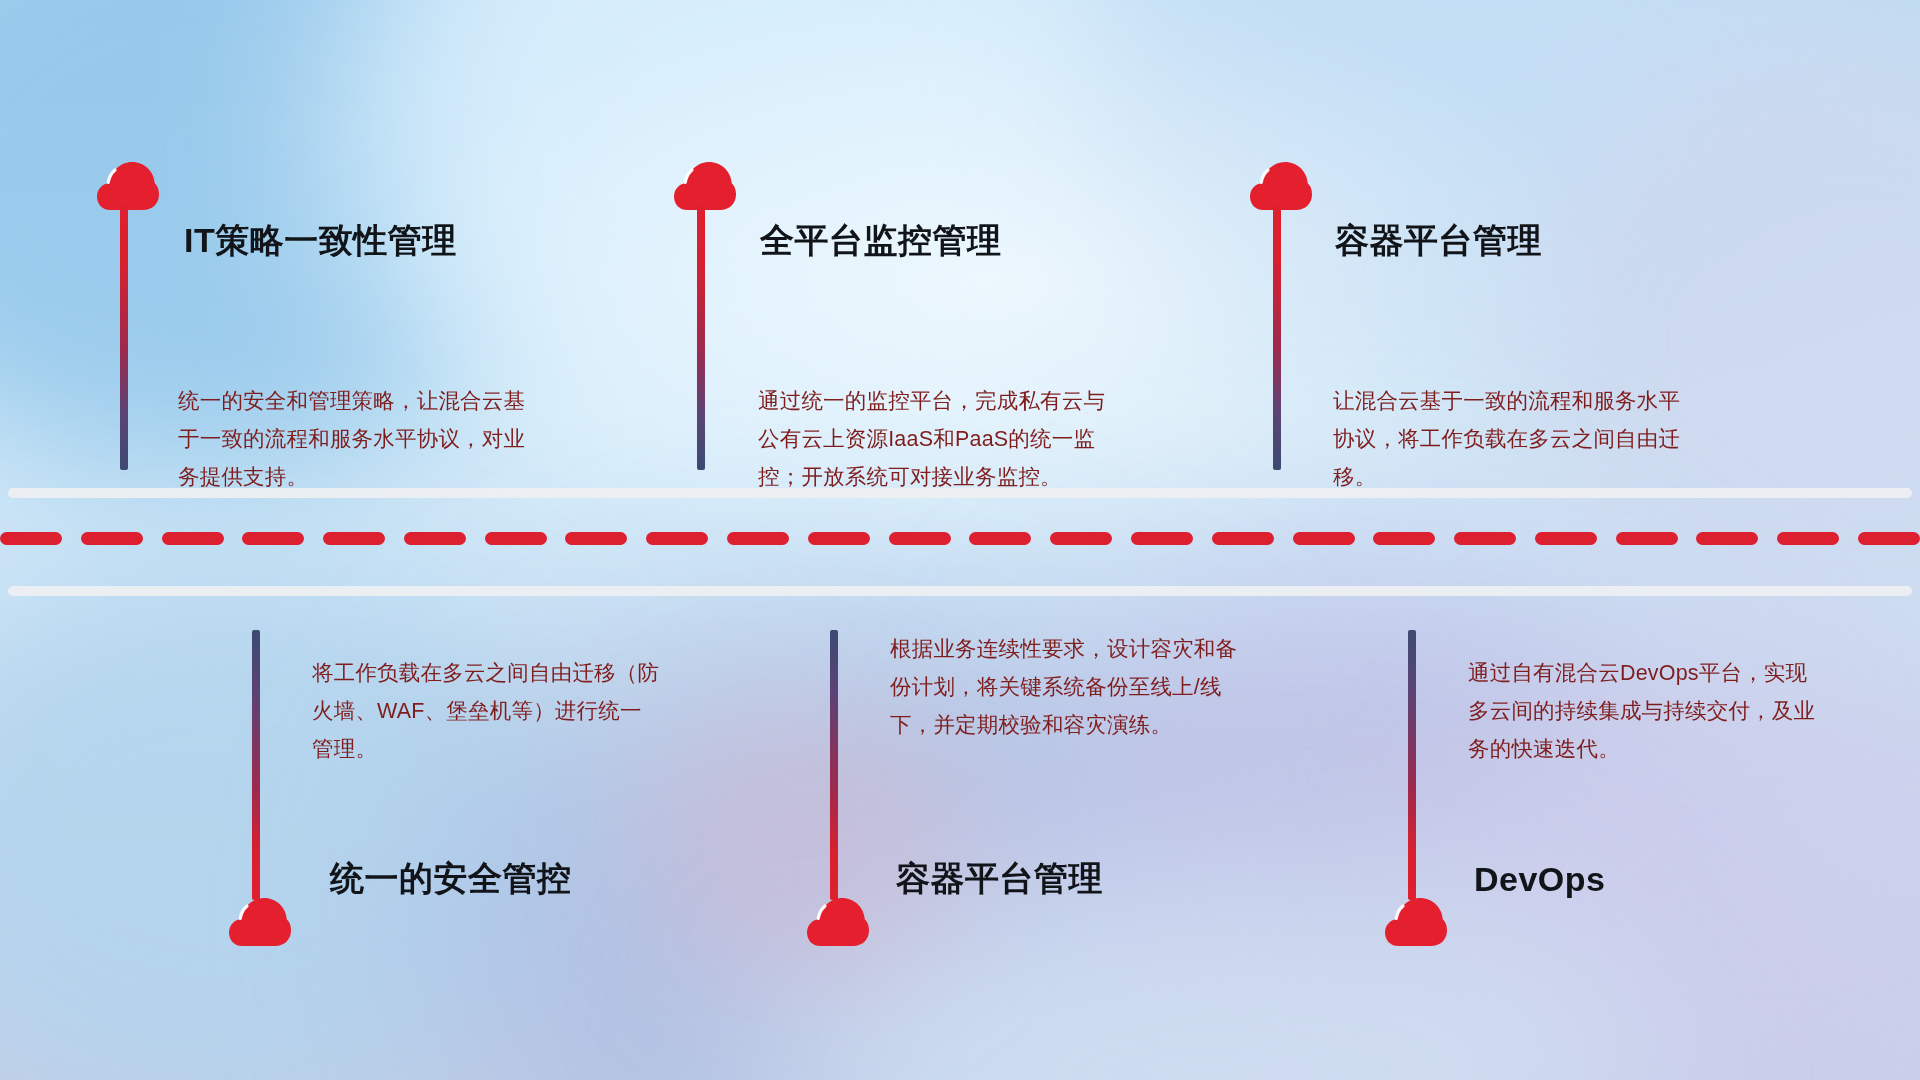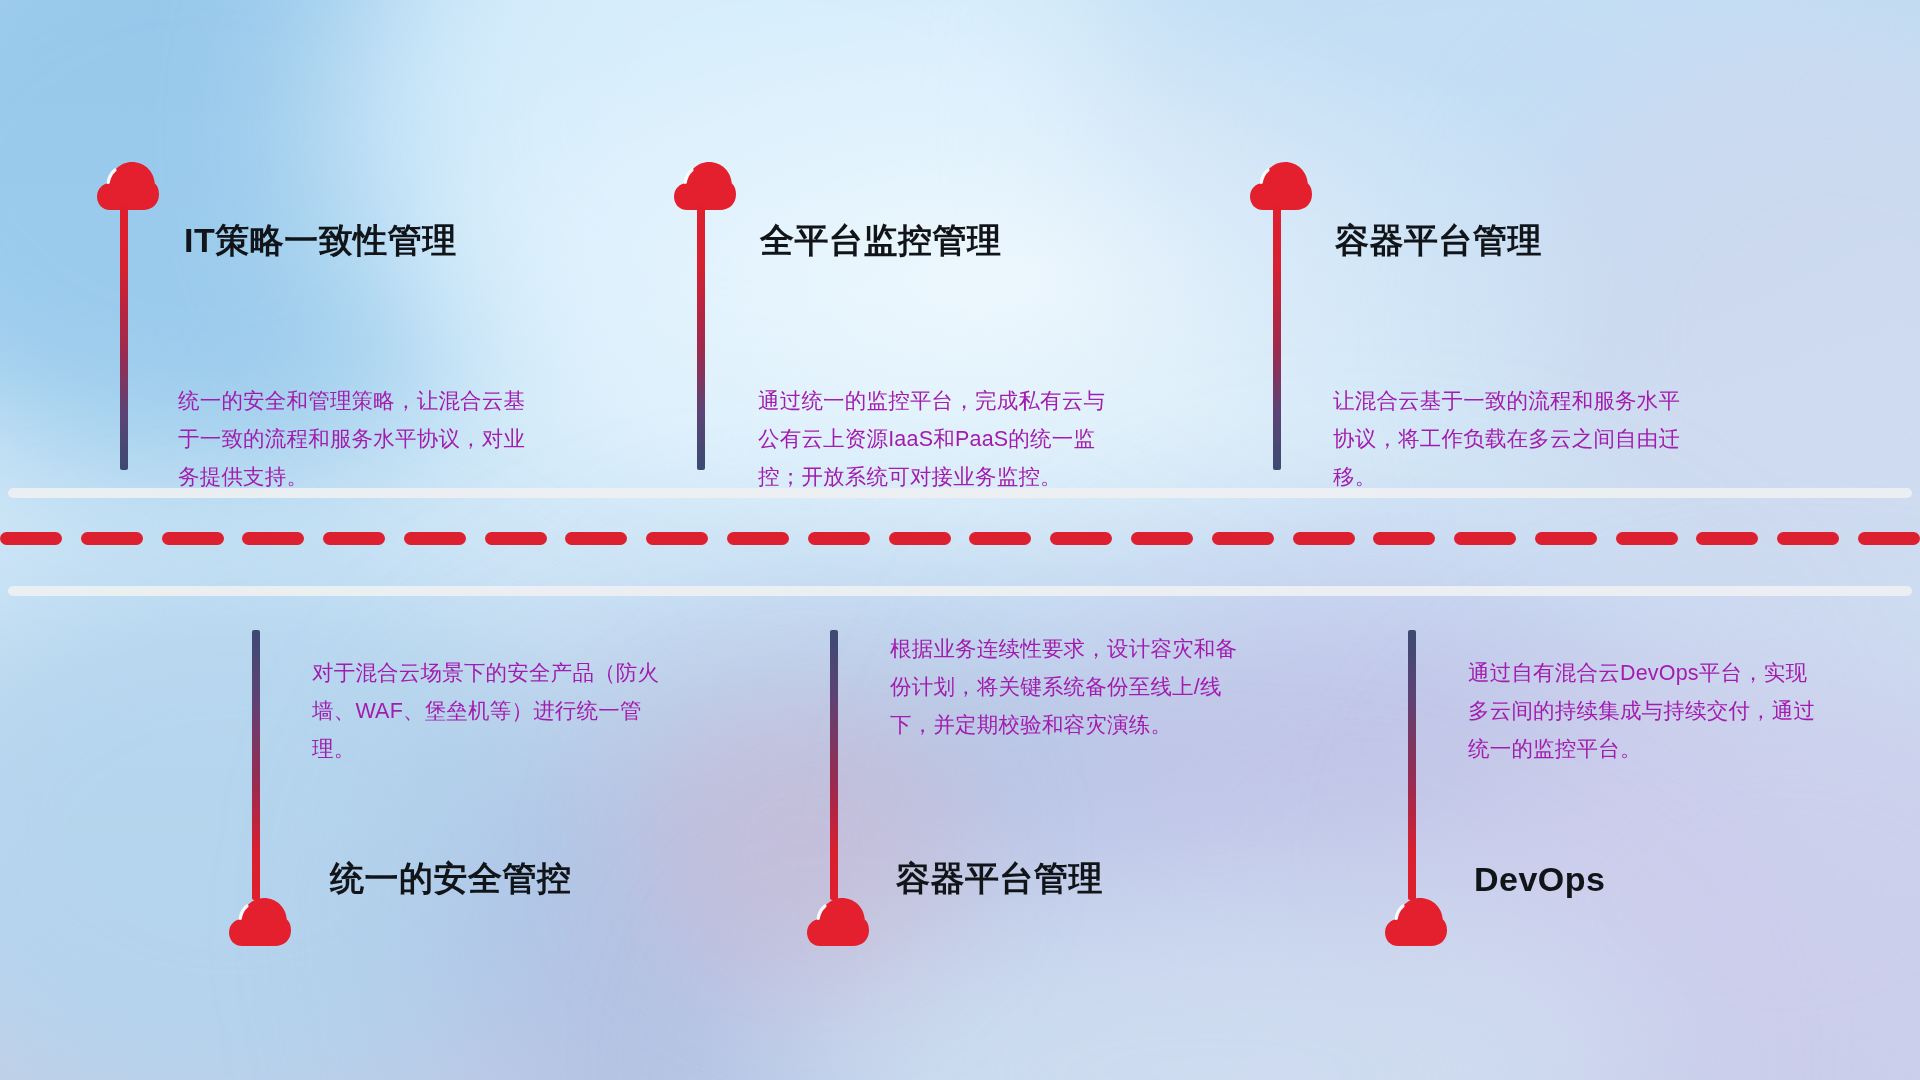--- a/index.html
+++ b/index.html
@@ -58,21 +58,21 @@
   .head{
     position:absolute;
     color:#111418;
     font-size:34px;
     font-weight:bold;
     letter-spacing:.5px;
     white-space:nowrap;
   }
   .body-txt{
     position:absolute;
-    color:#a21caf;
+    color:#7f1d1d;
     font-size:21.5px;
     line-height:38px;
     width:350px;
     letter-spacing:.2px;
   }
 </style>
 </head>
 <body>
 
 <div id="stage">
@@ -152,21 +152,21 @@
         <div class="dash" style="left: 1615.65px; background: rgb(221, 32, 48);"></div>
         <div class="dash" style="left: 1696.43px; background: rgb(221, 32, 48);"></div>
         <div class="dash" style="left: 1777.22px; background: rgb(221, 32, 48);"></div>
         <div class="dash" style="left: 1858px; background: rgb(221, 32, 48);"></div>
       </div>
     <div class="road-edge bottom"></div>
   </div>
 
   <div class="col">
     <div class="stem bottom-row" style="left:252px;top:630px;height:270px;"></div>
-    <p class="body-txt" style="left:312px;top:632px;">对于混合云场景下的安全产品（防火墙、WAF、堡垒机等）进行统一管理。</p>
+    <p class="body-txt" style="left:312px;top:632px;">将工作负载在多云之间自由迁移（防火墙、WAF、堡垒机等）进行统一管理。</p>
     <h2 class="head" style="left:318px;top:851px;transform:translateY(-50%);margin-left:12px;">统一的安全管控</h2>
     <div class="cloud" style="left:228px;top:896px;">
       <svg viewBox="0 0 64 52" width="64" height="52">
         <path d="M14.5 50 C5.5 50 1 43.5 1 36.5 C1 29 6.5 23.5 13.5 23 C15 11 24.5 2 36 2 C48.5 2 58 11.5 58.8 23.5 C62 26 63 30.5 63 34.5 C63 43.5 56.5 50 47 50 Z" fill="#e4202f"></path>
         <path d="M19 10 C15 13.5 12.8 18 12.2 22.5" stroke="#ffffff" stroke-width="3.2" stroke-linecap="round" fill="none" opacity="0.92"></path>
       </svg>
     </div>
   </div>
 
   <div class="col">
@@ -176,21 +176,21 @@
     <div class="cloud" style="left:806px;top:896px;">
       <svg viewBox="0 0 64 52" width="64" height="52">
         <path d="M14.5 50 C5.5 50 1 43.5 1 36.5 C1 29 6.5 23.5 13.5 23 C15 11 24.5 2 36 2 C48.5 2 58 11.5 58.8 23.5 C62 26 63 30.5 63 34.5 C63 43.5 56.5 50 47 50 Z" fill="#e4202f"></path>
         <path d="M19 10 C15 13.5 12.8 18 12.2 22.5" stroke="#ffffff" stroke-width="3.2" stroke-linecap="round" fill="none" opacity="0.92"></path>
       </svg>
     </div>
   </div>
 
   <div class="col">
     <div class="stem bottom-row" style="left:1408px;top:630px;height:270px;"></div>
-    <p class="body-txt" style="left:1468px;top:632px;">通过自有混合云DevOps平台，实现多云间的持续集成与持续交付，通过统一的监控平台。</p>
+    <p class="body-txt" style="left:1468px;top:632px;">通过自有混合云DevOps平台，实现多云间的持续集成与持续交付，及业务的快速迭代。</p>
     <h2 class="head" style="left:1474px;top:851px;transform:translateY(-50%);">DevOps</h2>
     <div class="cloud" style="left:1384px;top:896px;">
       <svg viewBox="0 0 64 52" width="64" height="52">
         <path d="M14.5 50 C5.5 50 1 43.5 1 36.5 C1 29 6.5 23.5 13.5 23 C15 11 24.5 2 36 2 C48.5 2 58 11.5 58.8 23.5 C62 26 63 30.5 63 34.5 C63 43.5 56.5 50 47 50 Z" fill="#e4202f"></path>
         <path d="M19 10 C15 13.5 12.8 18 12.2 22.5" stroke="#ffffff" stroke-width="3.2" stroke-linecap="round" fill="none" opacity="0.92"></path>
       </svg>
     </div>
   </div>
 
 </div>

